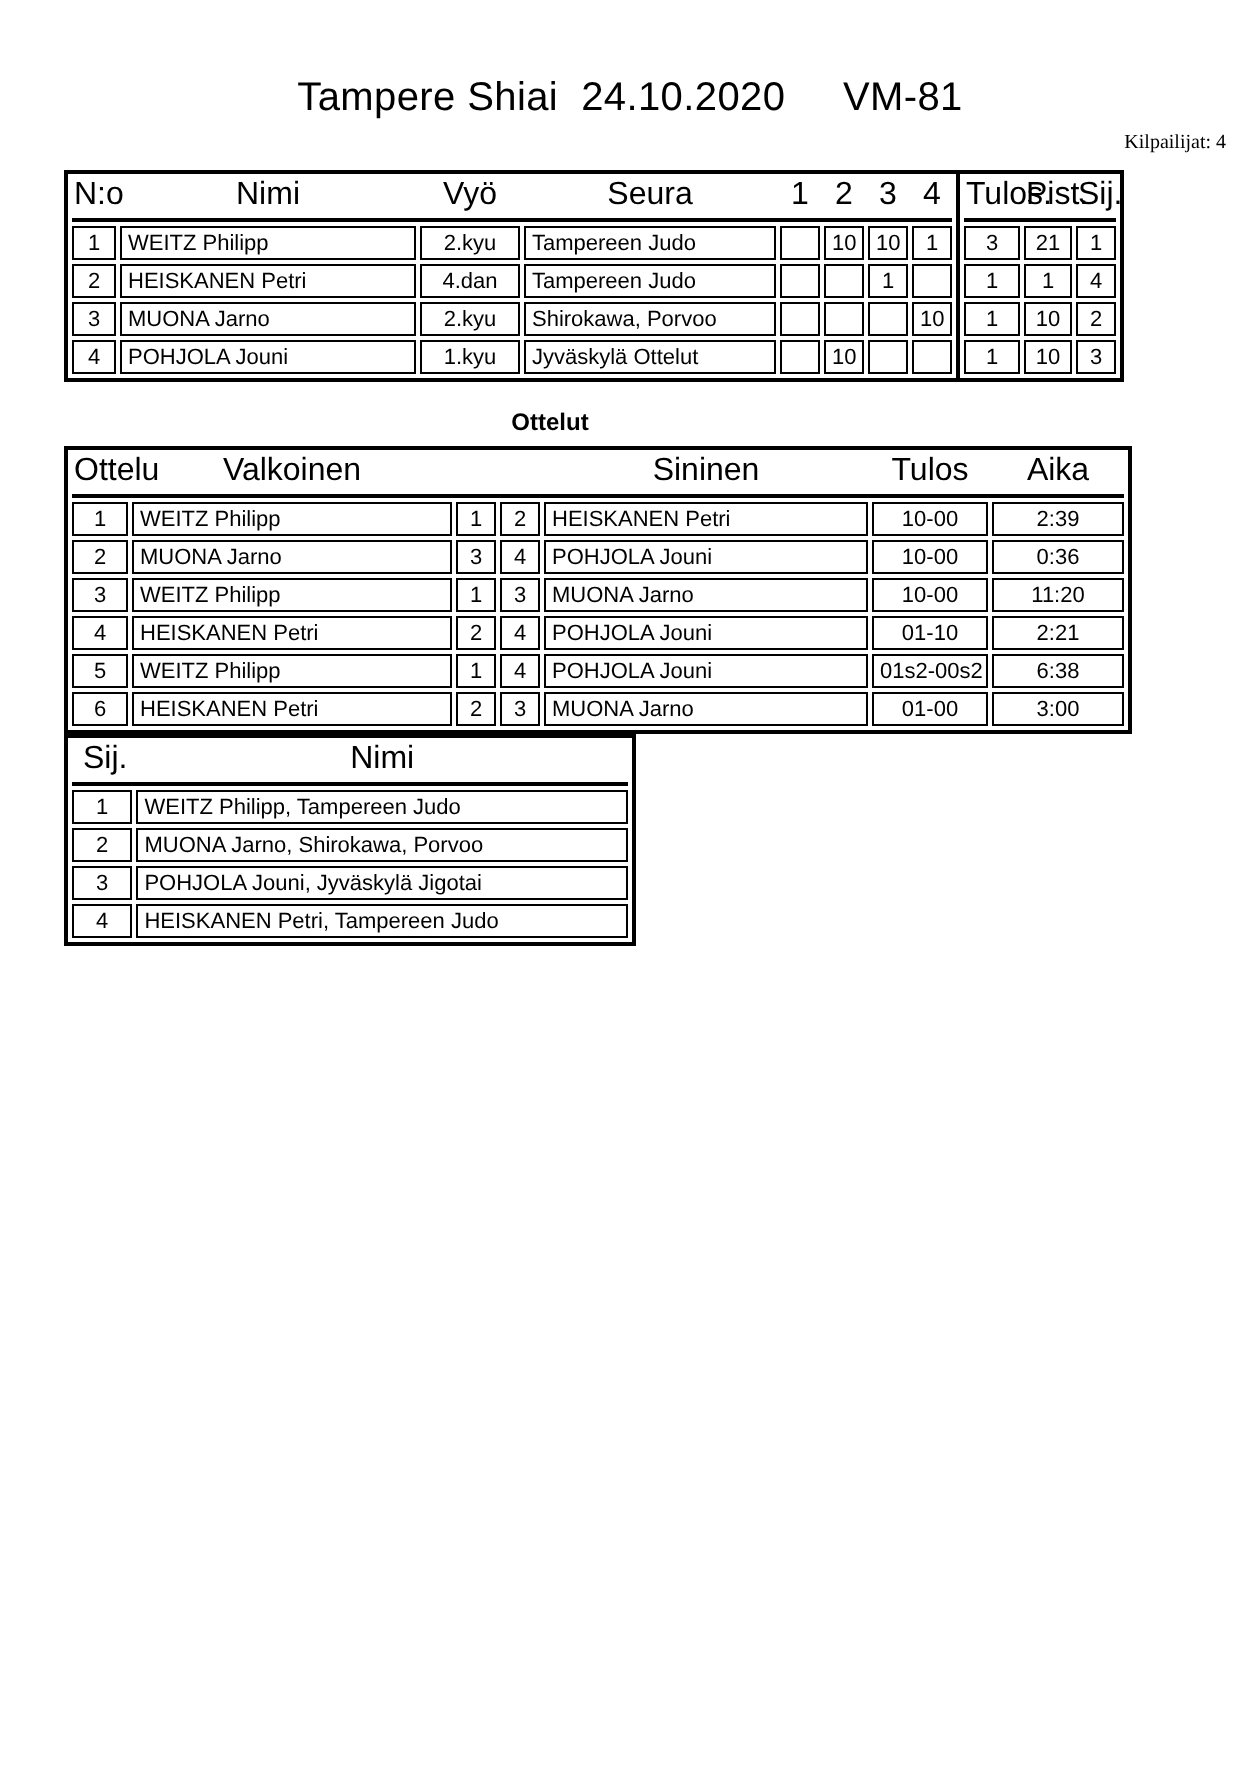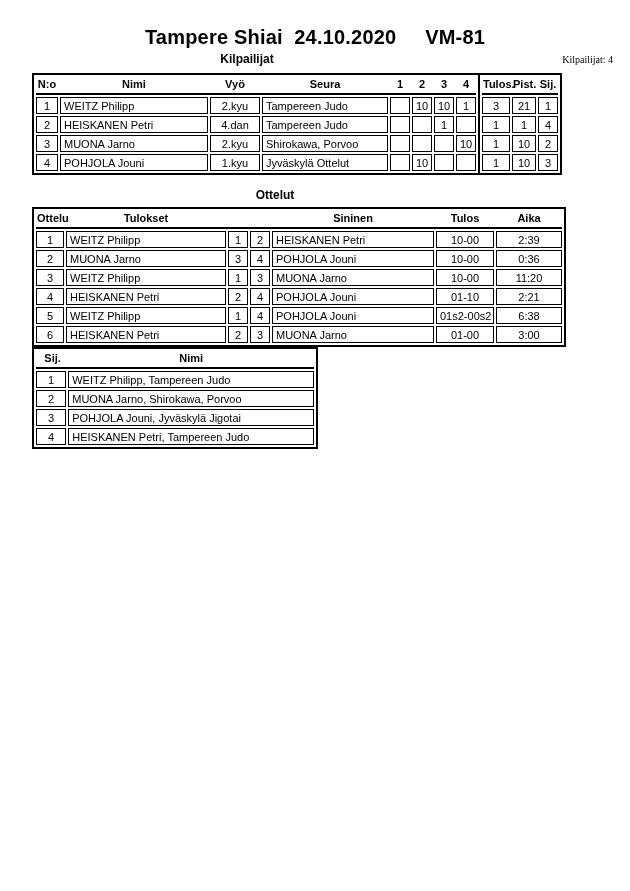--- a/index.html
+++ b/index.html
@@ -2,37 +2,37 @@
 <html><head>
 <meta charset="utf-8">
 <style>
   html,body { margin:0; padding:0; background:#fff; }
   .page {
     position:relative; width:630px; height:891px; background:#ffffff;
     color:#000; font-family:"Liberation Sans", sans-serif; font-size:11px;
     overflow:hidden;
   }
   .doc-title {
-    padding-top:26px; text-align:center; font-size:20px; font-weight:bold;
+    padding-top:38px; text-align:center; font-size:20px; font-weight:normal;
     line-height:22px; white-space:pre; letter-spacing:0.2px;
   }
   .subtitle-row { position:relative; height:25px; }
   .section-title { font-weight:bold; font-size:12px; line-height:14px; }
   .kilp-title { position:absolute; left:32px; top:4px; width:430px; text-align:center; }
   .count-label { position:absolute; right:17px; top:6px; font-size:10px; font-weight:normal;font-family:Liberation Serif, serif; }
   .ottelut-title { margin:13px 0 5px 32px; width:486px; text-align:center; }
   .tulokset-title { margin:14px 0 5px 32px; width:284px; text-align:center; }
 
   .t1-wrap { display:flex; align-items:flex-start; margin-left:32px; }
   table.tbl {
     border-collapse:separate; border-spacing:2px; border:2px solid #000;
     background:#fff; table-layout:fixed;
   }
   table.tbl th {
-    font-weight:bold; font-size:11px; height:14px; padding:0 1px;
+    font-weight:normal; font-size:16px; height:14px; padding:0 1px;
     white-space:nowrap; overflow:visible; text-align:center; border:none;
   }
   table.tbl td {
     border:1px solid #000; font-size:11px; height:15px; padding:0 3px;
     white-space:nowrap; overflow:hidden; background:#fff;
   }
   tr.rule td { border:none; background:#000; height:2px; padding:0; }
   .c { text-align:center; }
   .l { text-align:left; }
   th.flush { text-align:left; padding-left:0; }
@@ -42,21 +42,20 @@
   #t3  { width:286px; margin-left:32px; }
 </style>
 </head>
 <body>
 
 <div class="page">
 
   <div class="doc-title">Tampere Shiai  24.10.2020     VM-81</div>
 
   <div class="subtitle-row">
-    <div class="section-title kilp-title">Kilpailijat</div>
     <div class="count-label">Kilpailijat: 4</div>
   </div>
 
   <div class="t1-wrap">
     <table class="tbl" id="t1a">
       <colgroup>
         <col style="width:22px">
           <col style="width:148px">
           <col style="width:50px">
           <col style="width:126px">
@@ -169,21 +168,21 @@
         <col style="width:160px">
         <col style="width:20px">
         <col style="width:20px">
       <col style="width:162px">
         <col style="width:58px">
         <col style="width:66px">
     </colgroup>
     <tbody>
         <tr>
       <th class="flush">Ottelu</th>
-      <th>Tulokset</th>
+      <th>Valkoinen</th>
       <th></th>
       <th></th>
       <th>Sininen</th>
       <th>Tulos</th>
       <th>Aika</th>
     </tr>
     <tr class="rule">
           <td colspan="7"></td>
         </tr>
     <tr>

